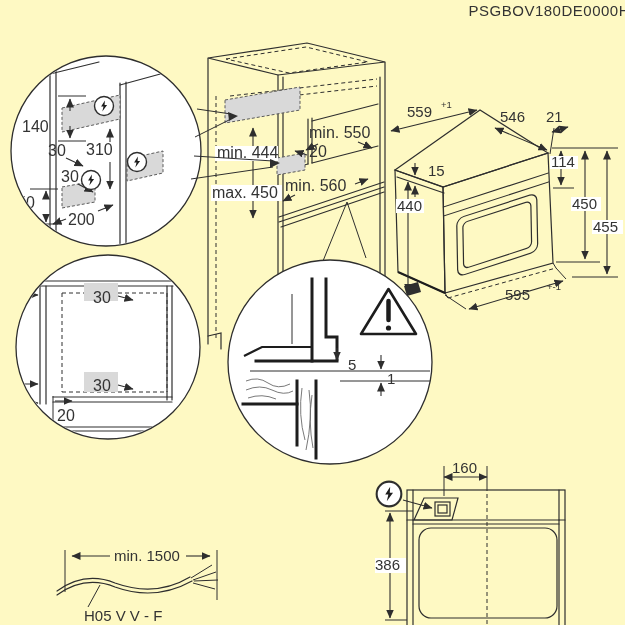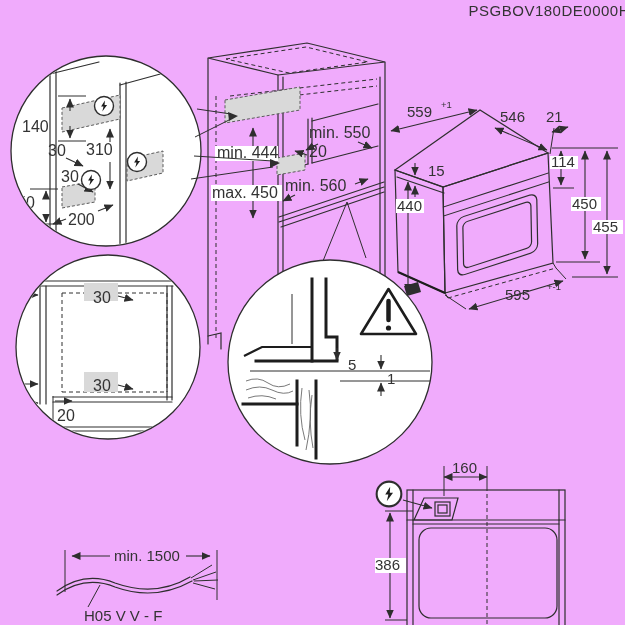--- a/index.html
+++ b/index.html
@@ -1,16 +1,16 @@
 <!DOCTYPE html>
 <html><head>
 <meta charset="utf-8">
 <style>
   html,body{margin:0;padding:0;background:#fff;}
-  .page{width:625px;height:625px;background:#f0abfc;position:relative;overflow:hidden;
+  .page{width:625px;height:625px;background:#fef9c3;position:relative;overflow:hidden;
         font-family:"Liberation Sans",sans-serif;}
   svg{display:block;}
   text{fill:#333;font-family:"Liberation Sans",sans-serif;}
   .ln{stroke:#2e2e2e;stroke-width:1.2;fill:none;stroke-linecap:round;}
   .thin{stroke:#2e2e2e;stroke-width:1;fill:none;}
   .dash{stroke:#2e2e2e;stroke-width:1;fill:none;stroke-dasharray:4 3;}
   .dim{stroke:#2e2e2e;stroke-width:1.1;fill:none;}
   .zone{fill:#d9d9d9;stroke:#5a5a5a;stroke-width:1;stroke-dasharray:3 2;}
   .thick{stroke:#1d1d1d;stroke-width:3;fill:none;stroke-linecap:square;}
   .med{stroke:#1d1d1d;stroke-width:2.2;fill:none;}

